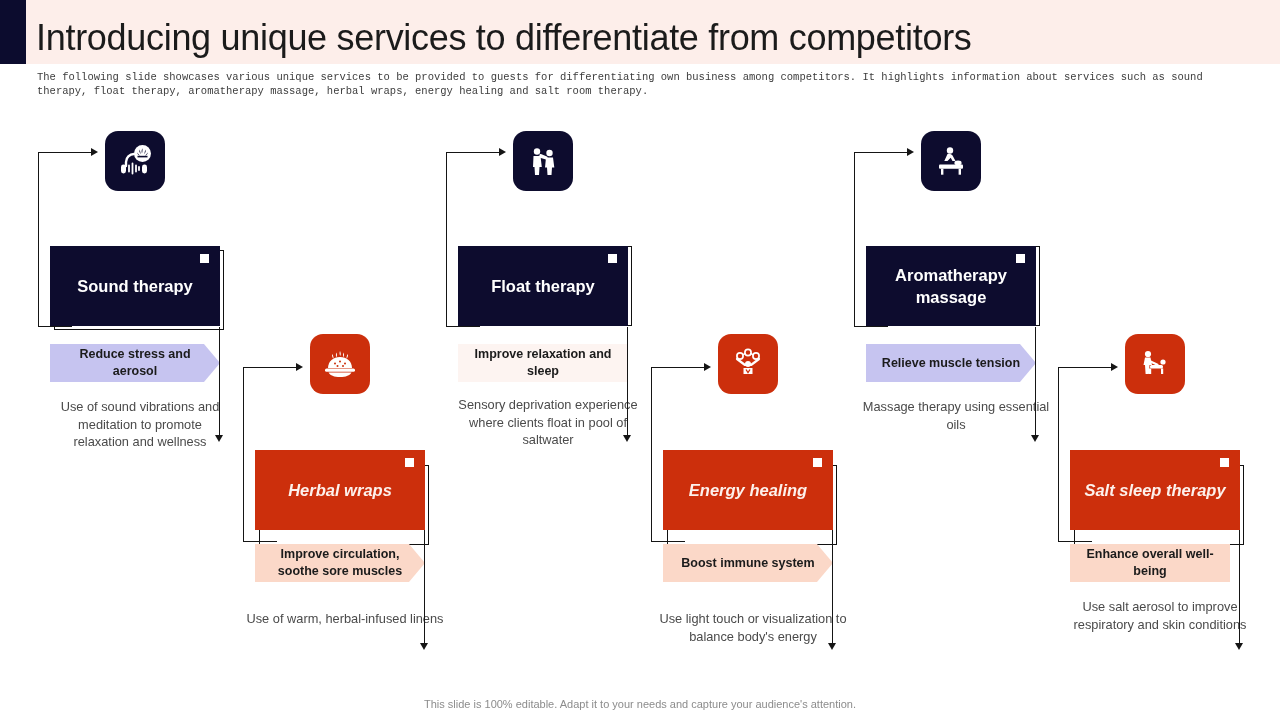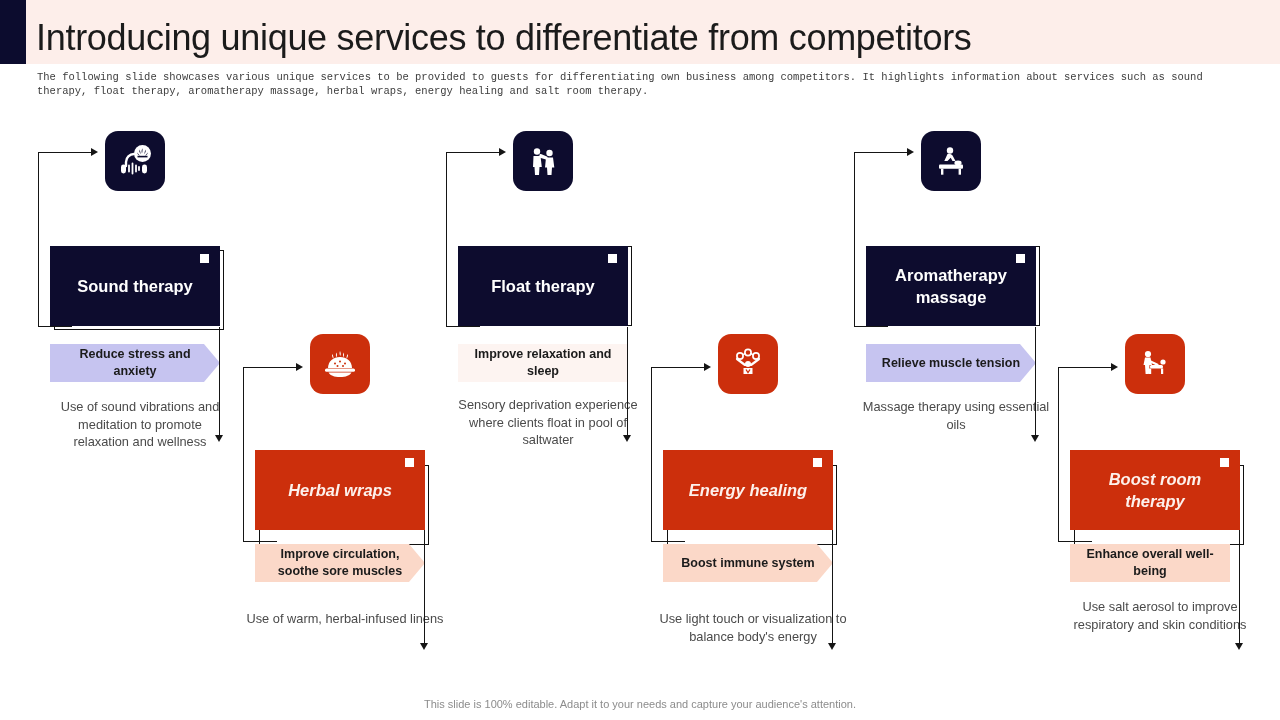--- a/index.html
+++ b/index.html
@@ -140,21 +140,21 @@
       </span>
     </div>
 
     <div class="card-shadow" style="left:34px;top:140px;"></div>
     <div class="card navy" style="left:30px;top:136px;">
       <div class="dot"></div>
       <div class="card-label">Sound therapy</div>
     </div>
 
     <div class="tag lav chev" style="left:30px;top:234px;width:170px;">
-      <div class="tag-label">Reduce stress and anxiety</div>
+      <div class="tag-label">Reduce stress and aerosol</div>
     </div>
 
     <div class="desc" style="left:30px;top:288px;width:180px;">Use of sound vibrations and meditation to promote relaxation and wellness</div>
 
     <div class="ln v" style="left:199px;top:217px;height:110px;"></div>
     <div class="arrow-d" style="left:195px;top:325px;"></div>
   </div>
 
   <div class="col" id="col-1" style="left:225px;">
     <div class="ln v" style="left:18px;top:257px;height:175px;"></div>
@@ -322,21 +322,21 @@
           <path d="M13.5 15.5l7 3.2" stroke="#fff" stroke-width="2.2" stroke-linecap="round"></path>
           <rect x="12" y="22.5" width="2.2" height="5.5" fill="#fff"></rect>
           <rect x="24" y="22.5" width="2.2" height="5.5" fill="#fff"></rect>
         </svg>
       </span>
     </div>
 
     <div class="card-shadow" style="left:34px;top:355px;"></div>
     <div class="card rust" style="left:30px;top:340px;">
       <div class="dot"></div>
-      <div class="card-label">Boost room therapy</div>
+      <div class="card-label">Salt sleep therapy</div>
     </div>
 
     <div class="tag peach" style="left:30px;top:434px;width:160px;">
       <div class="tag-label">Enhance overall well-being</div>
     </div>
 
     <div class="desc" style="left:15px;top:488px;width:210px;">Use salt aerosol to improve respiratory and skin conditions</div>
 
     <div class="ln v" style="left:199px;top:420px;height:115px;"></div>
     <div class="arrow-d" style="left:195px;top:533px;"></div>

